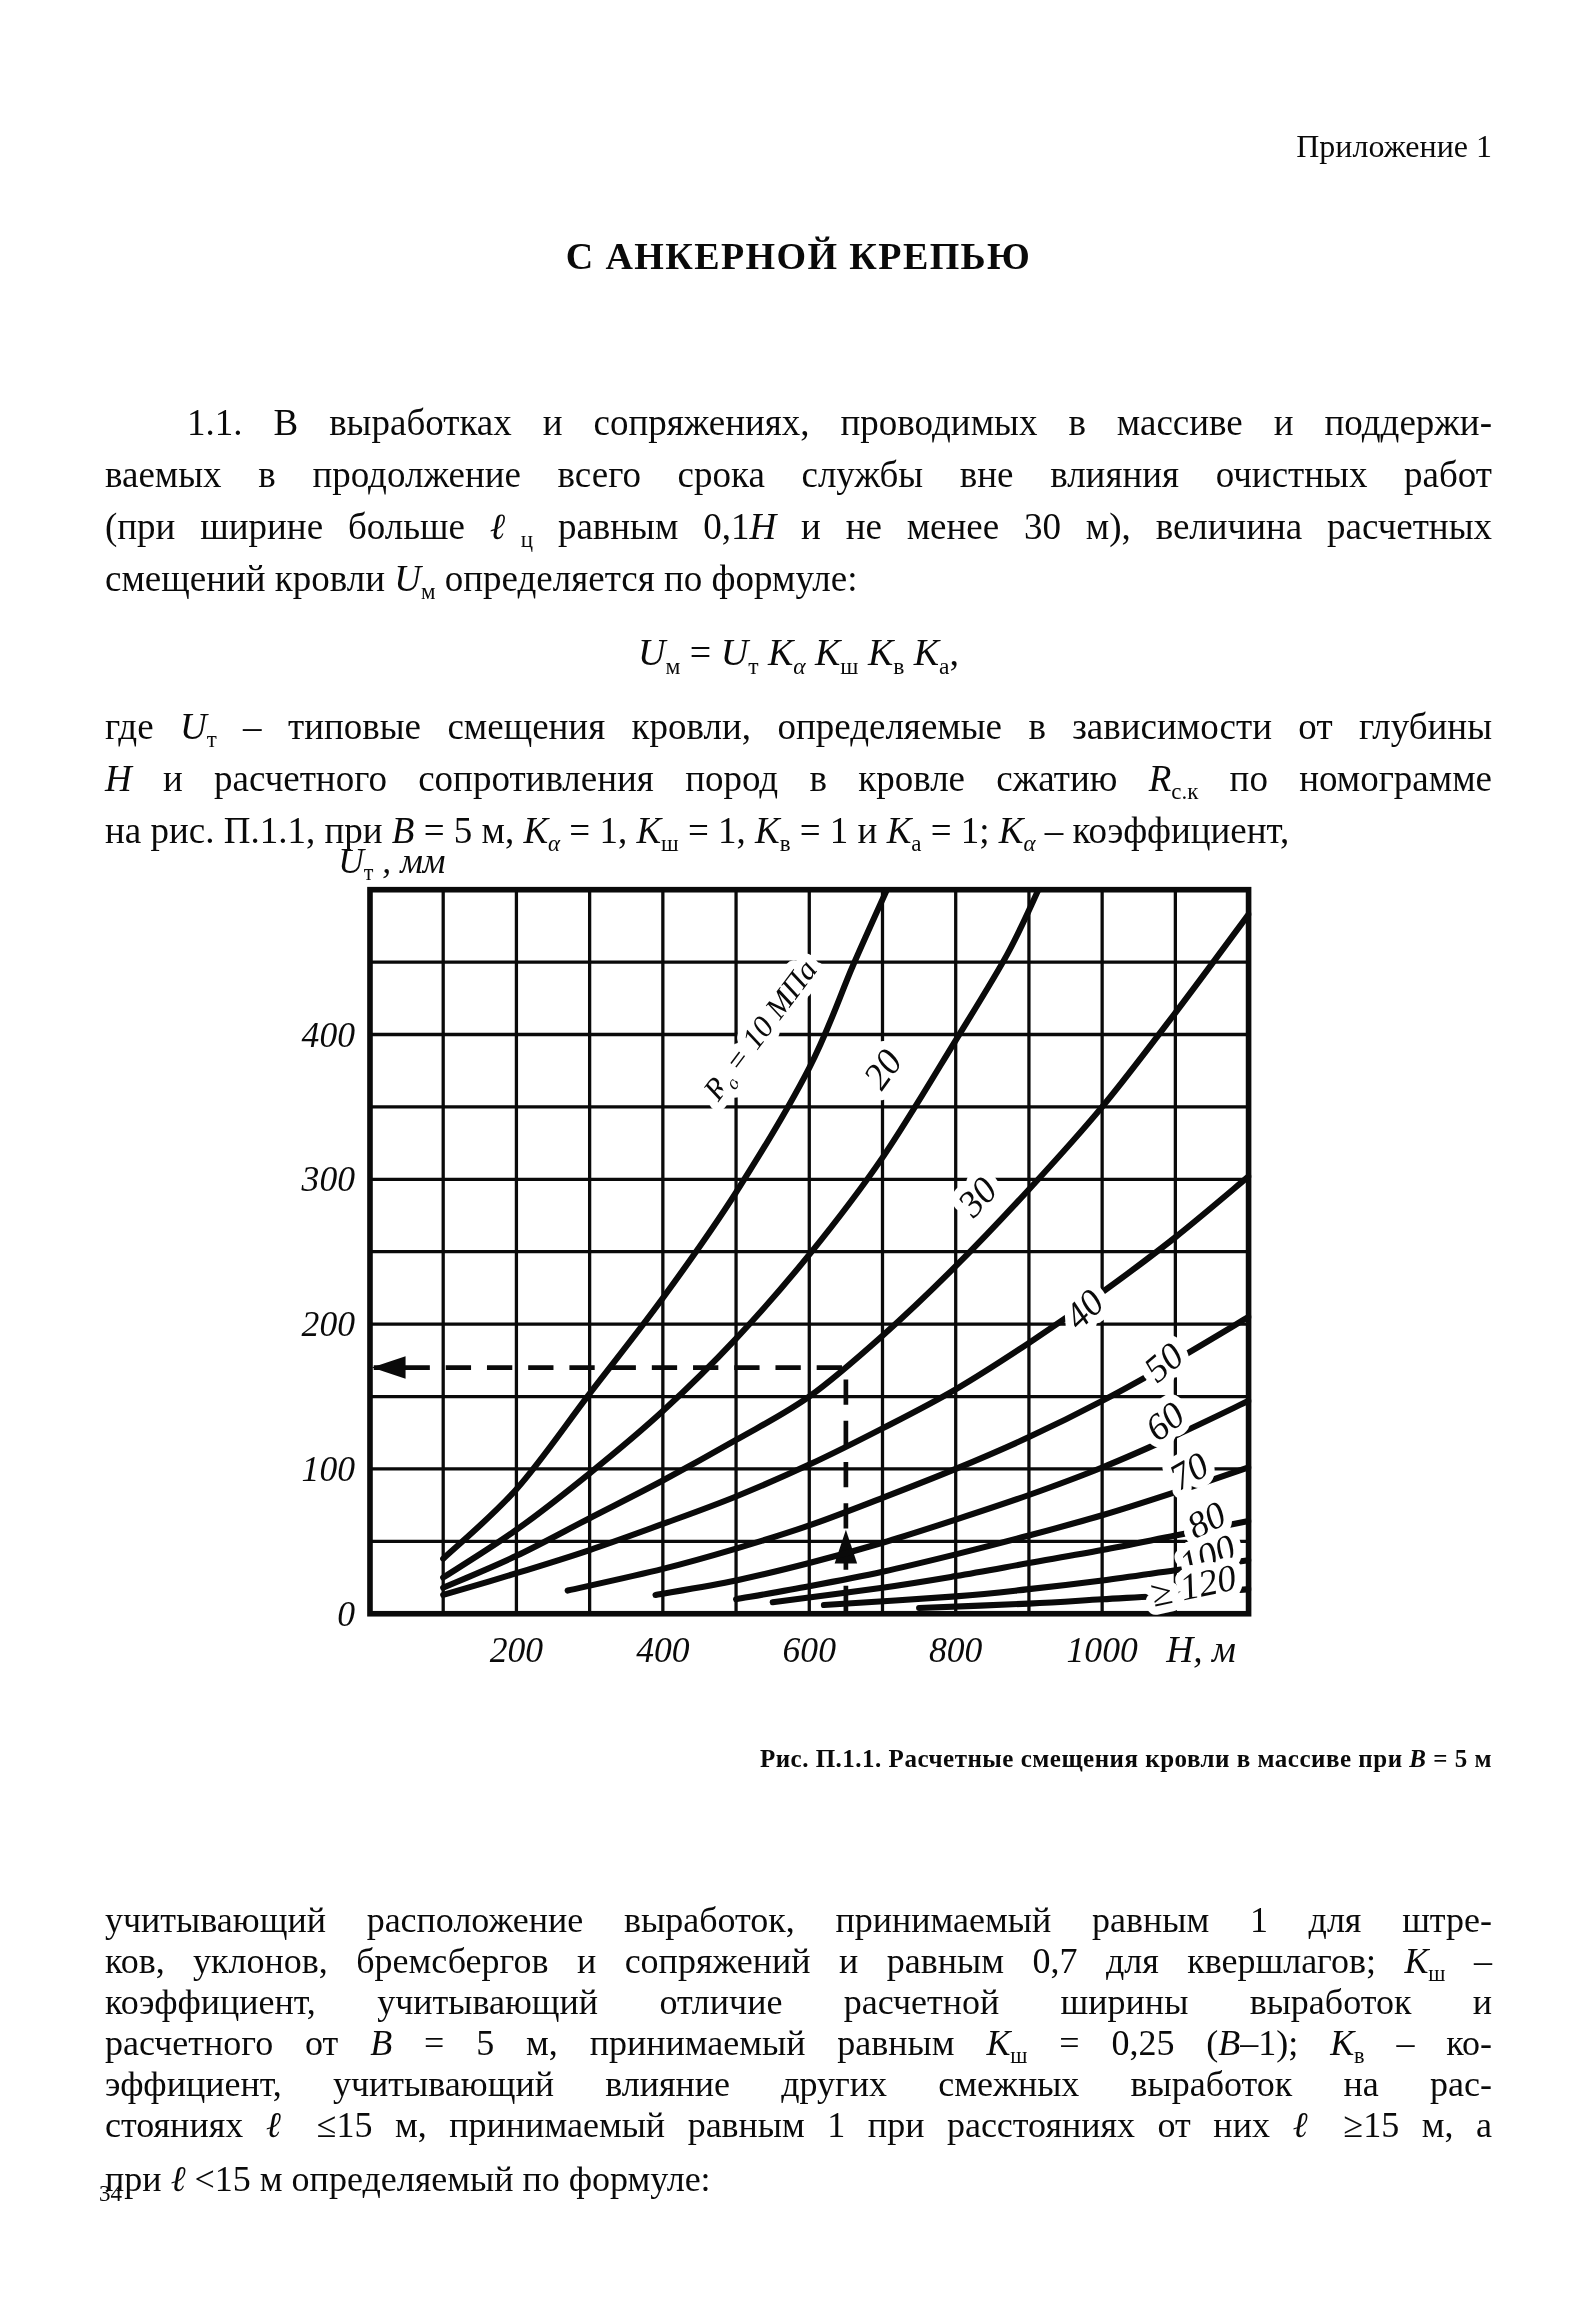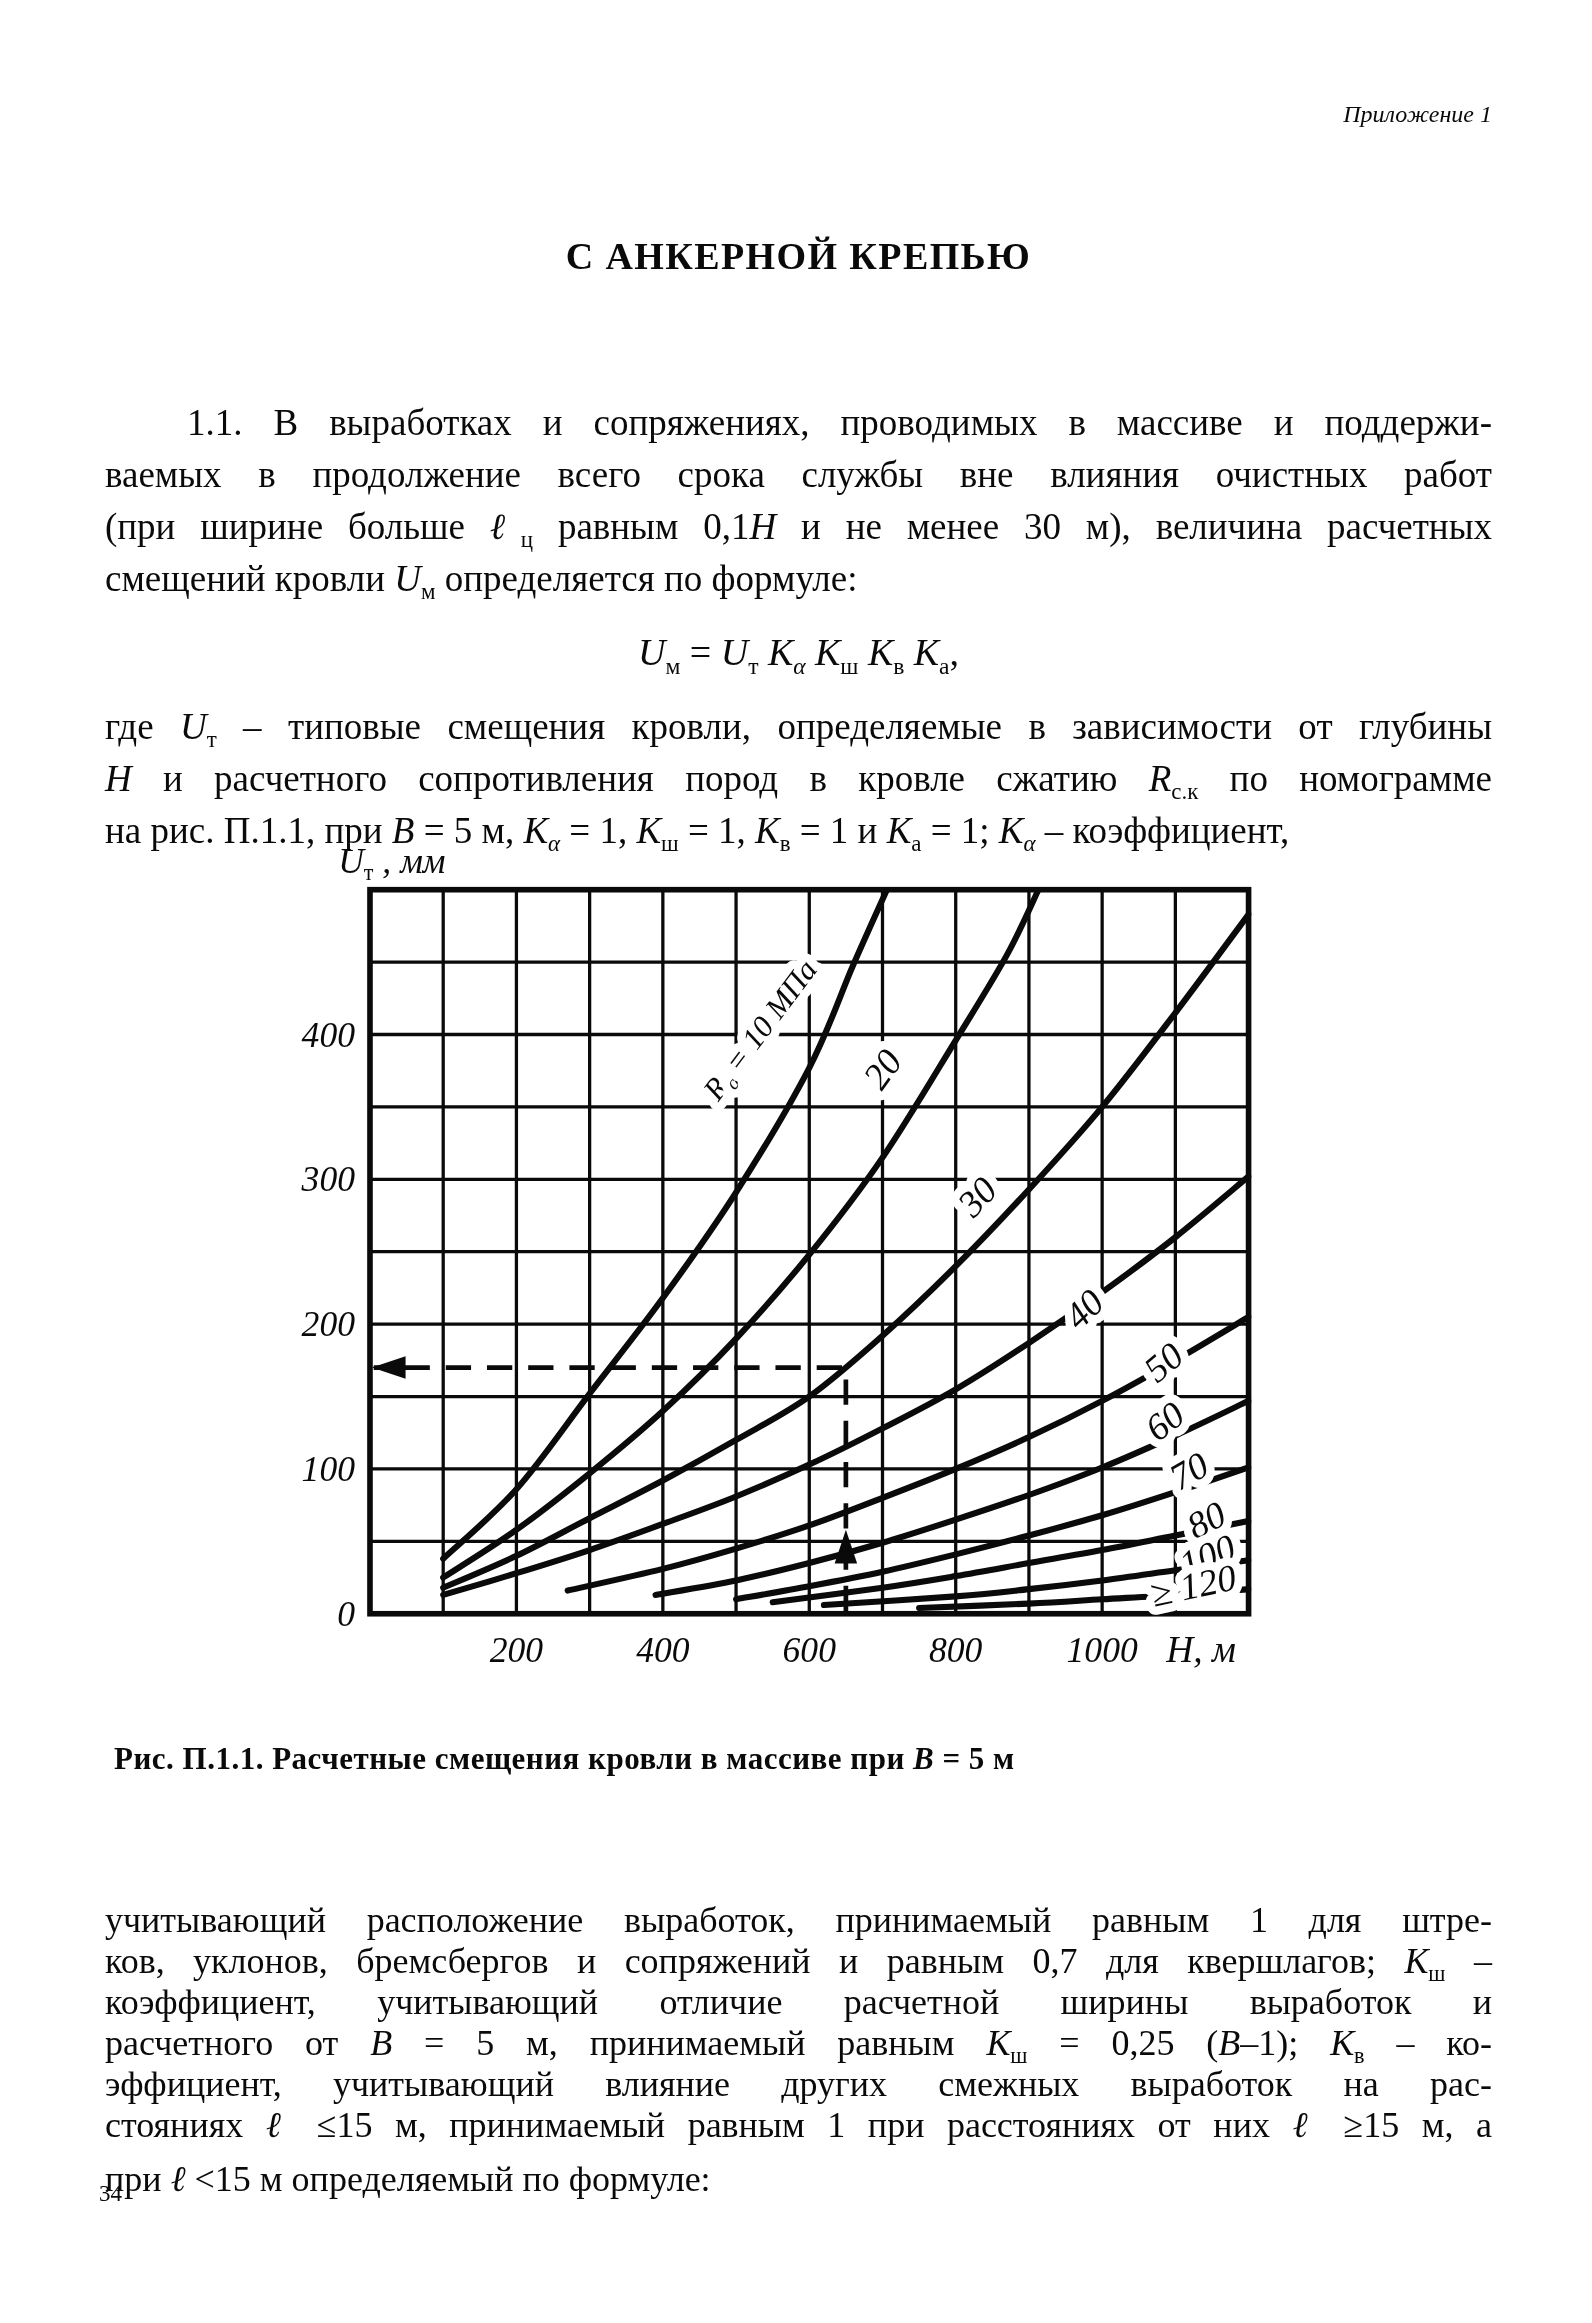--- a/index.html
+++ b/index.html
@@ -2,35 +2,35 @@
 <html style="font-size:15px"><head>
 <meta charset="utf-8">
 <style>
   html,body{margin:0;padding:0;background:#777;}
   .page{
     position:relative;width:1593px;height:2324px;background:#ffffff;
     font-family:"Liberation Serif","DejaVu Serif",serif;color:#0a0a0a;
     overflow:hidden;margin:0 auto;
   }
   .abs{position:absolute;}
-  .appendix{top:101px;right:101px;font-style:italic;font-size:24px;}
+  .appendix{top:128px;right:101px;font-size:32px;}
   .title{top:232px;left:105px;width:1387px;text-align:center;font-weight:bold;
          font-size:38px;line-height:49px;letter-spacing:1.4px;}
   .para{left:105px;width:1387px;font-size:37px;line-height:52px;}
   .para .line{white-space:normal;}
   .para .line.j{text-align:justify;text-align-last:justify;}
   .para .line.indent{text-indent:82px;}
   .para .line.center{text-align:center;}
   .para .line.gap{margin-top:13px;}
   .p1{top:397px;}
   .formula{top:626px;left:105px;width:1387px;font-size:38px;line-height:52px;}
   .p2{top:701px;line-height:52px;}
   .p3{top:1900px;line-height:41px;font-size:36px;}
-  .caption{top:1733px;left:114px;width:1387px;text-align:left;font-weight:bold;
-           font-size:31px;letter-spacing:0.5px;}
+  .caption{top:1733px;left:105px;width:1387px;text-align:right;font-weight:bold;
+           font-size:25px;letter-spacing:0.5px;}
   .pagenum{top:2181px;left:99px;font-size:23px;}
   sub{font-size:62%;line-height:0;}
   .chart-wrap{top:824px;left:281px;width:1124px;height:862px;}
   svg text{font-family:"Liberation Serif","DejaVu Serif",serif;}
 </style>
 </head>
 <body>
 
 <div class="page">
 

